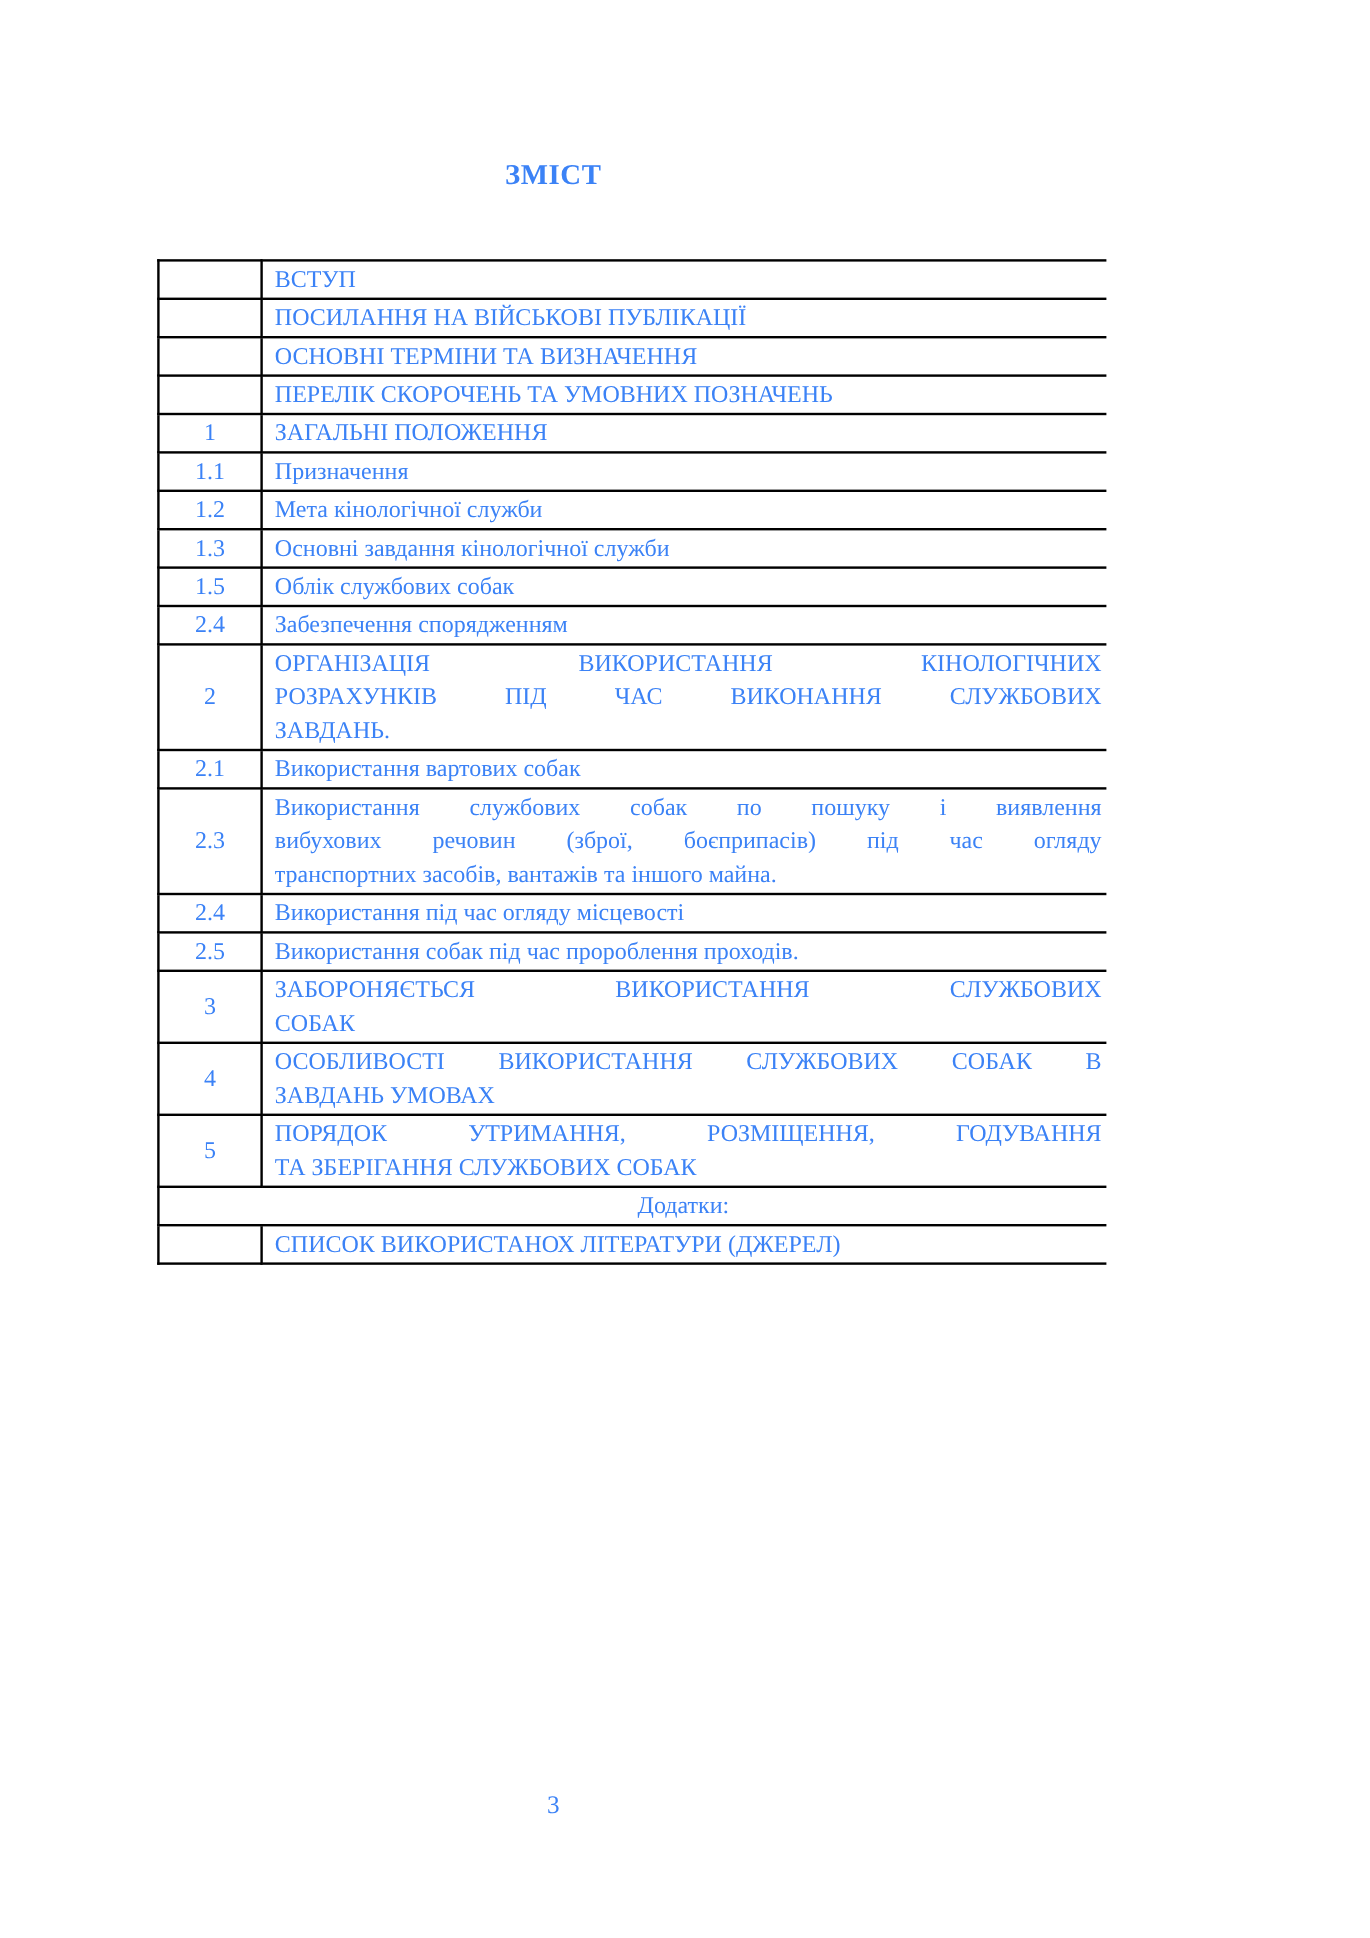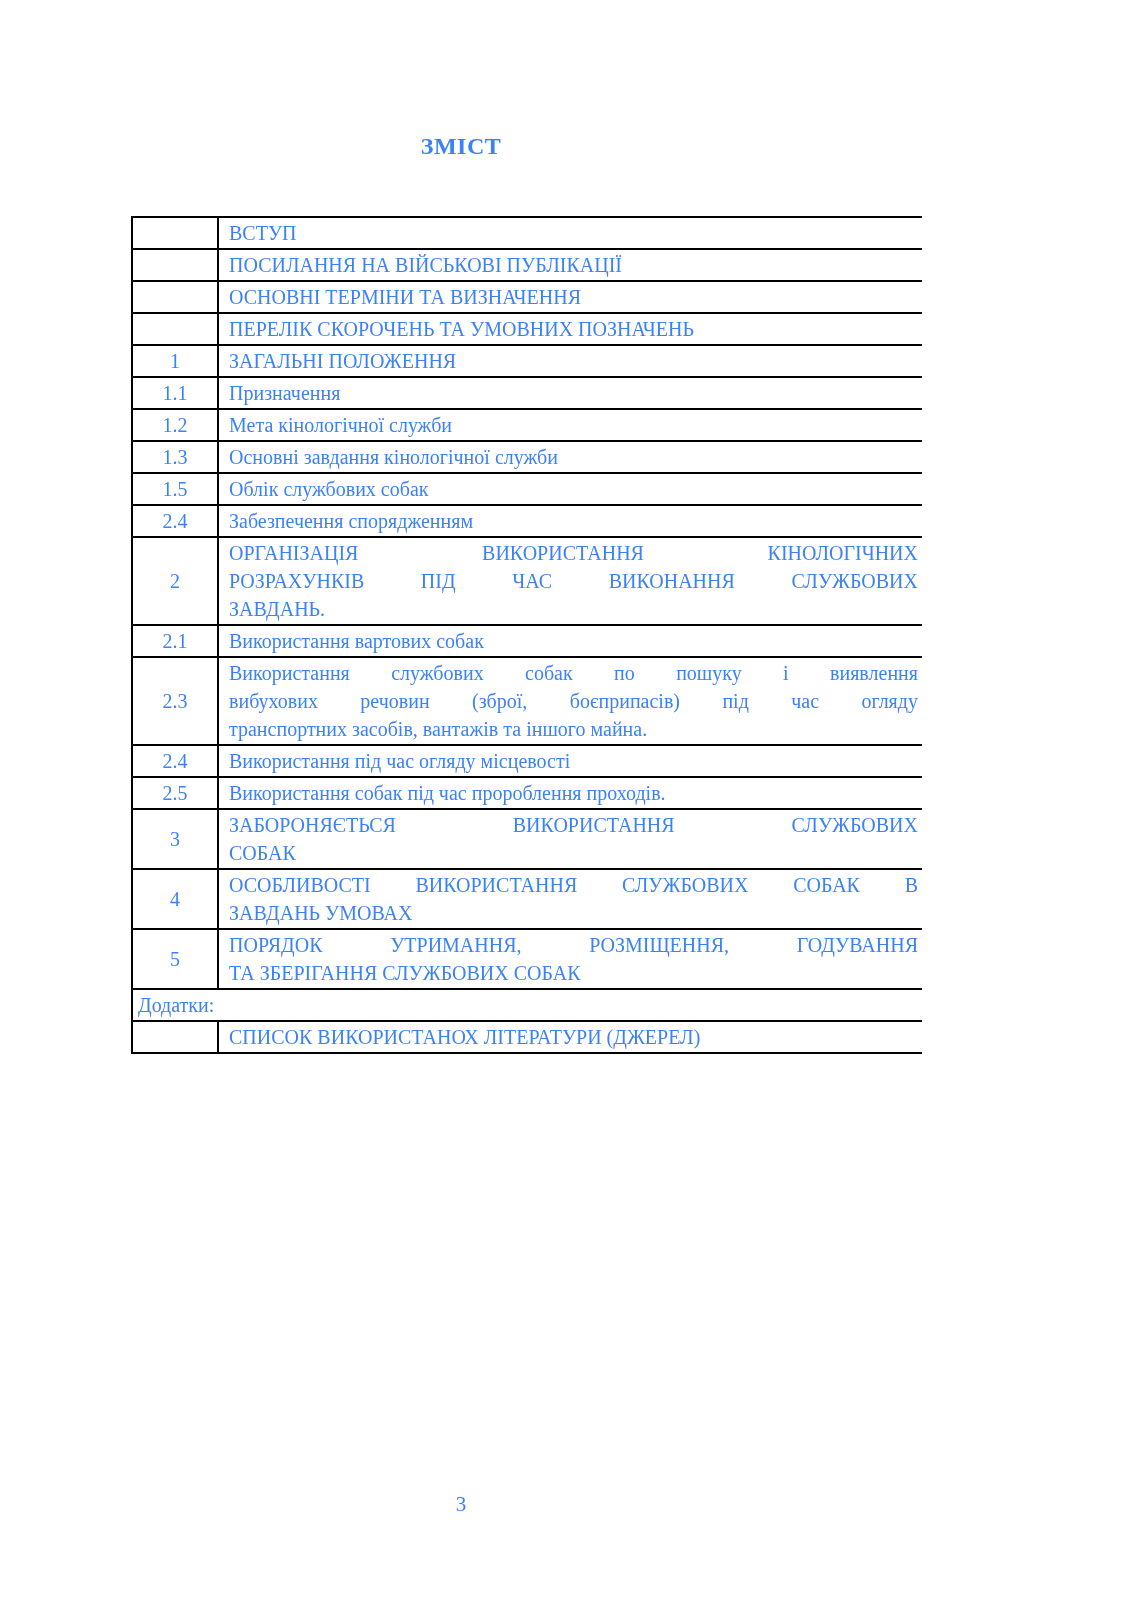--- a/index.html
+++ b/index.html
@@ -42,21 +42,21 @@
   col.c-page { width: 83px;  }
   td.cell {
     border: 2px solid #000;
     vertical-align: middle;
     padding: 1px 4px;
     line-height: 28px;
   }
   td.num-cell  { text-align: center; }
   td.page-cell { text-align: center; }
   td.title-cell { padding: 1px 8px 1px 10px; }
-  td.section-cell { padding: 1px 8px 1px 5px; }
+  td.section-cell { padding: 1px 8px 1px 5px; text-align: center; }
   .line { text-align: left; }
   .just {
     text-align: justify;
     text-align-last: justify;
   }
   .folio {
     position: absolute;
     top: 1492px;
     left: 0;
     width: 100%;

